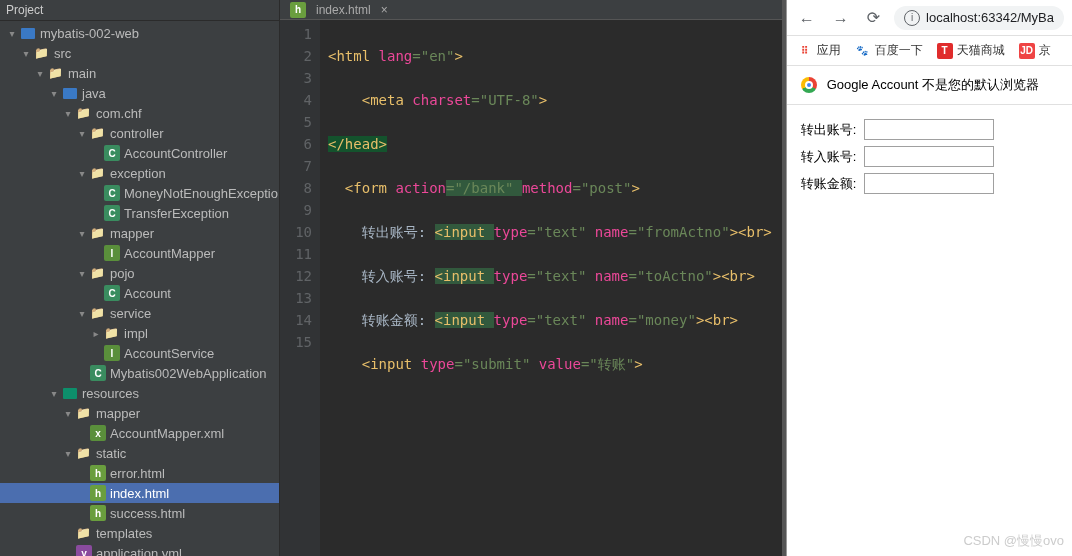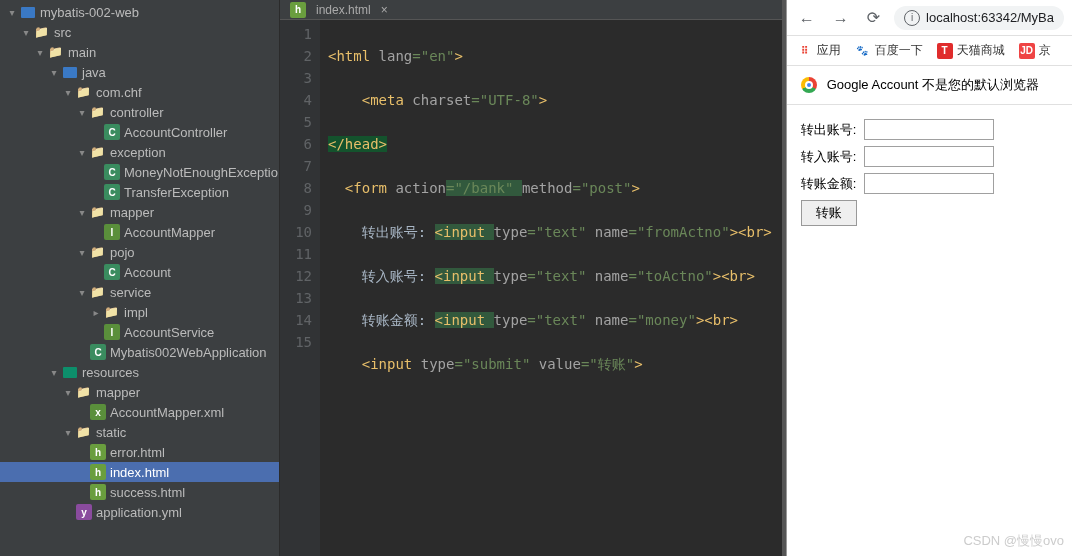--- a/index.html
+++ b/index.html
@@ -29,21 +29,21 @@
     .ico-xml { background:#5a8f3b; color:#fff;}
     .ico-html { background:#6a9e3e; color:#fff;}
     .ico-yml { background:#8a4b9e; color:#fff;}
     .editor { flex: 1; background: #2b2b2b; display: flex; flex-direction: column; }
     .tabbar { height: 20px; background: #3c3f41; display: flex; align-items: center; padding-left: 10px; gap: 6px; color: #aaa; font-size: 12px; border-bottom: 1px solid #555;}
     .tab-close { padding: 0 4px; cursor: pointer;}
     .code-area { flex: 1; display: flex; font-family: "Consolas","Menlo",monospace; font-size: 14px; line-height: 22px; }
     .gutter { width: 40px; background: #313335; color: #606366; text-align: right; padding: 3px 8px 3px 0; user-select: none;}
     .code { padding: 3px 8px; color: #a9b7c6; white-space: pre; }
     .tag { color: #e8bf6a; }
-    .attrn { color: #a3a3a3; }
+    .attrn { color: #ec4899; }
     .attrv { color: #6a8759; }
     .txt { color: #a9b7c6; }
     .hl { background: #32593d; }
     .hl-strong { background: #14532d; }
     .divider { width: 4px; background: #555; cursor: col-resize; }
     .browser-pane { flex: 1; background: #fff; display: flex; flex-direction: column; border-left: 1px solid #999;}
     .chrome-bar { height: 36px; display: flex; align-items: center; padding:0 8px; gap:10px; border-bottom:1px solid #e0e0e0; background:#fff;}
     .nav-btn { color: #5f6368; font-size: 16px; cursor: pointer; padding:2px 4px;}
     .url-bar { flex:1; display:flex; align-items:center; gap:6px; background:#f1f3f4; border-radius:14px; padding:4px 10px; font-size:13px; color:#202124;}
     .url-icon { width:16px; height:16px; border:1px solid #5f6368; border-radius:50%; display:inline-flex; align-items:center; justify-content:center; font-size:10px; color:#5f6368;}
@@ -57,20 +57,23 @@
     .form-row { margin-bottom:6px; display:flex; align-items:center; gap:8px; font-size:13px;}
     .form-row input[type=text] { border:1px solid #a0a0a0; padding:2px 4px; width:130px; font-size:13px;}
     .form-row input[type=submit] { border:1px solid #999; background:#efefef; padding:3px 14px; font-size:13px; cursor:pointer;}
     .watermark { position:absolute; bottom:6px; right:8px; color:#ccc; font-size:13px;}
   </style>
 </head>
 <body>
 
 <div class="ide-pane">
   <div class="sidebar">
+    <div class="sidebar-header">
+      <span>Project</span>
+    </div>
     <div class="tree">
       <div class="tree-item" style="padding-left:6px">
           <span class="chev">▾</span>
           <span class="ico ico-blue-folder"></span>
           <span>mybatis-002-web</span>
         </div>
       <div class="tree-item" style="padding-left:20px">
           <span class="chev">▾</span>
           <span class="ico ico-folder"></span>
           <span>src</span>
@@ -171,20 +174,24 @@
           <span class="ico ico-html">h</span>
           <span>error.html</span>
         </div>
       <div class="tree-item selected" style="padding-left:90px">
           <span class="ico ico-html">h</span>
           <span>index.html</span>
         </div>
       <div class="tree-item" style="padding-left:90px">
           <span class="ico ico-html">h</span>
           <span>success.html</span>
+        </div>
+      <div class="tree-item" style="padding-left:76px">
+          <span class="ico ico-folder"></span>
+          <span>templates</span>
         </div>
       <div class="tree-item" style="padding-left:76px">
           <span class="ico ico-yml">y</span>
           <span>application.yml</span>
         </div>
     </div>
   </div>
 
   <div class="editor">
     <div class="tabbar">
@@ -268,18 +275,15 @@
       <input type="text" style="">
     </div>
     <div class="form-row">
       <span>转入账号:</span>
       <input type="text" style="">
     </div>
     <div class="form-row">
       <span>转账金额:</span>
       <input type="text" style="">
     </div>
-    <div class="form-row">
-      <input type="submit" value="转账" style="">
-    </div>
   </div>
   <div class="watermark">CSDN @慢慢ovo</div>
 </div>
 
 </body></html>

